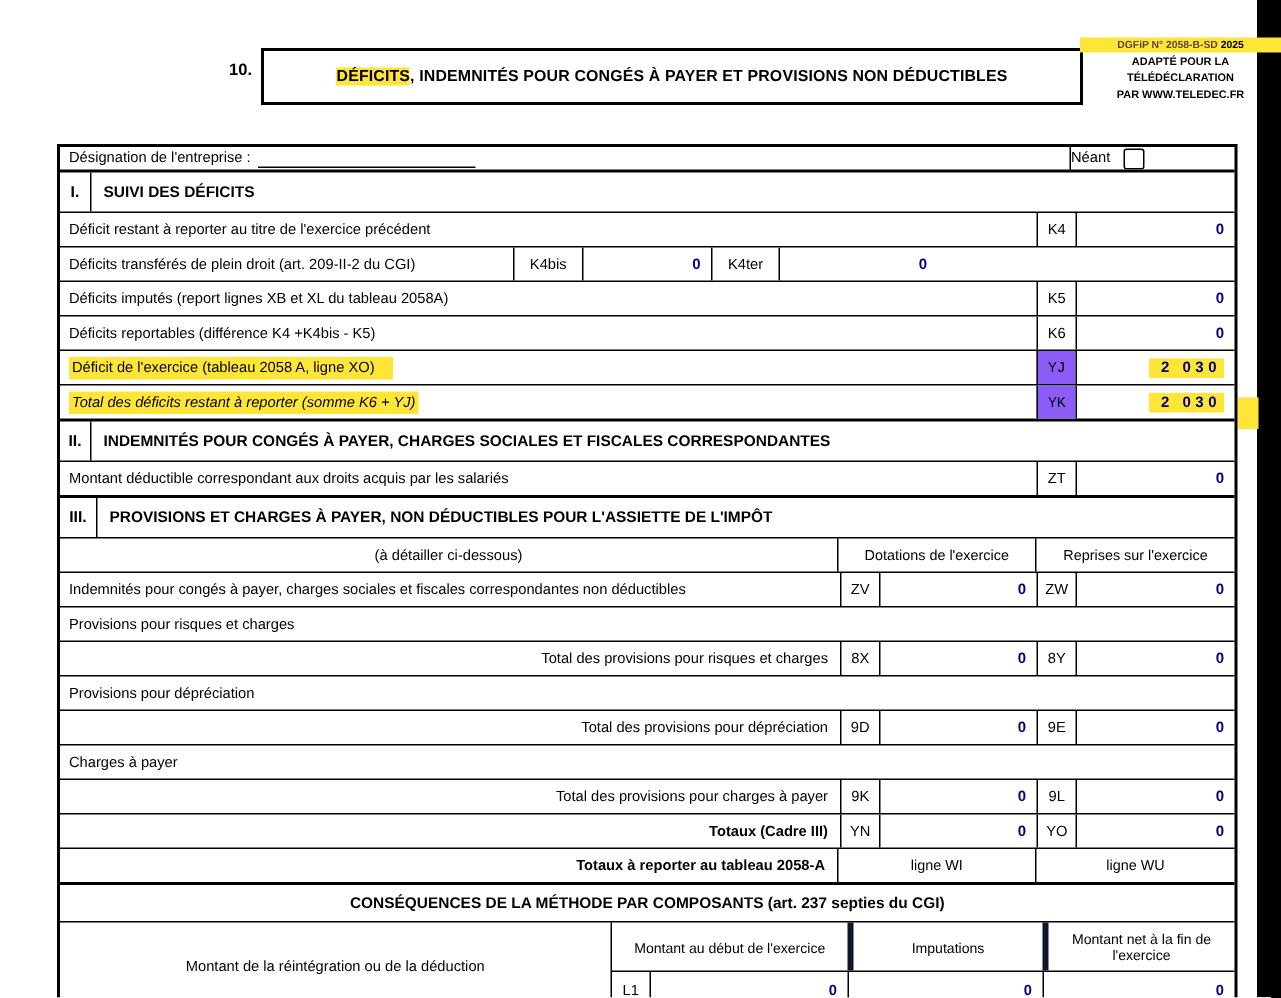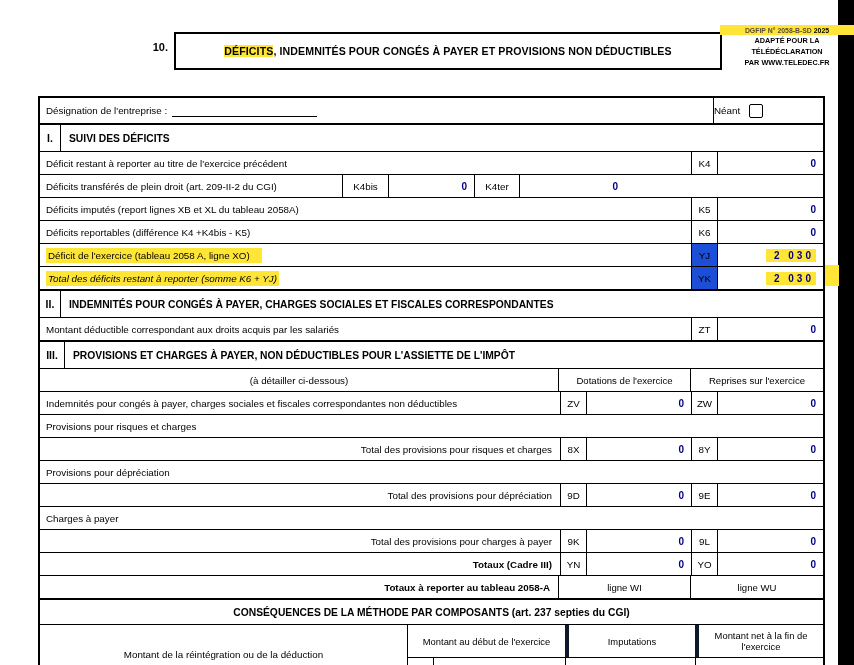--- a/index.html
+++ b/index.html
@@ -27,40 +27,40 @@
   .cell{display:flex;align-items:center;border-left:1px solid #000;box-sizing:border-box;
         font-size:9.8px;overflow:hidden;white-space:nowrap;}
   .cell:first-child{border-left:none;}
   .grow{flex:1;padding-left:6px;}
   .code{width:26px;justify-content:center;}
   .code-w{width:46px;justify-content:center;}
   .val{width:106px;justify-content:flex-end;padding-right:7px;
        color:#000080;font-weight:bold;font-size:10px;}
   .val1{width:105px;justify-content:flex-end;padding-right:7px;color:#000080;font-weight:bold;font-size:10px;}
   .val-s{width:86px;justify-content:flex-end;padding-right:7px;color:#000080;font-weight:bold;font-size:10px;}
-  .r-des{height:25px;gap:19px;}
+  .r-des{height:15px;gap:19px;}
   .r-sec{height:26px;}
   .r-std{height:22px;}
   .r-ct{height:24px;}
   .secnum{width:20px;justify-content:center;font-weight:bold;font-size:10.5px;}
   .sectitle{flex:1;padding-left:8px;font-weight:bold;font-size:10.3px;}
   .right-lab{justify-content:flex-end;padding-right:8px;margin-left:24px;}
   .bold{font-weight:bold;}
   .center{justify-content:center;padding-left:0;}
   .hdr-col1{width:132px;justify-content:center;font-size:9.6px;}
   .hdr-col2{width:133px;justify-content:center;font-size:9.6px;}
   .underline-blank{display:inline-block;width:145px;height:11px;border-bottom:1.2px solid #000;
                    margin-left:5px;}
   .neant-cell{width:110px;gap:9px;}
   .checkbox{width:12px;height:12px;border:1.6px solid #000;border-radius:2px;background:#fff;}
   .hl-label{background:#ffe636;padding:2px 2px;}
   .pad-yj{padding-right:12px;}
   .pad-yk{font-style:italic;}
   .hl-val{background:#ffe636;padding:1px 2px 1px 8px;letter-spacing:3px;}
-  .hl-cell{background:#1d4ed8;}
+  .hl-cell{background:#8b5cf6;font-family:Liberation Mono, monospace;}
   #yk-tab{position:absolute;left:823px;top:265px;width:16px;height:21px;background:#ffe636;z-index:2;}
   
   .comp-label{flex:1;justify-content:center;white-space:normal;text-align:center;font-size:9.8px;}
   .comp-right{display:flex;flex-direction:column;width:416px;border-left:1px solid #000;box-sizing:border-box;}
   .comp-hdr{display:flex;height:32px;border-bottom:1px solid #000;}
   .comp-hdr .c{display:flex;align-items:center;justify-content:center;text-align:center;
                font-size:9.4px;box-sizing:border-box;border-left:4px solid #0f172a;white-space:normal;line-height:11px;}
   .comp-hdr .c:first-child{border-left:none;}
   .c1{width:157px;}.c2{width:130px;}.c3{width:128px;}
   .comp-vals{display:flex;height:25px;flex:1;}

